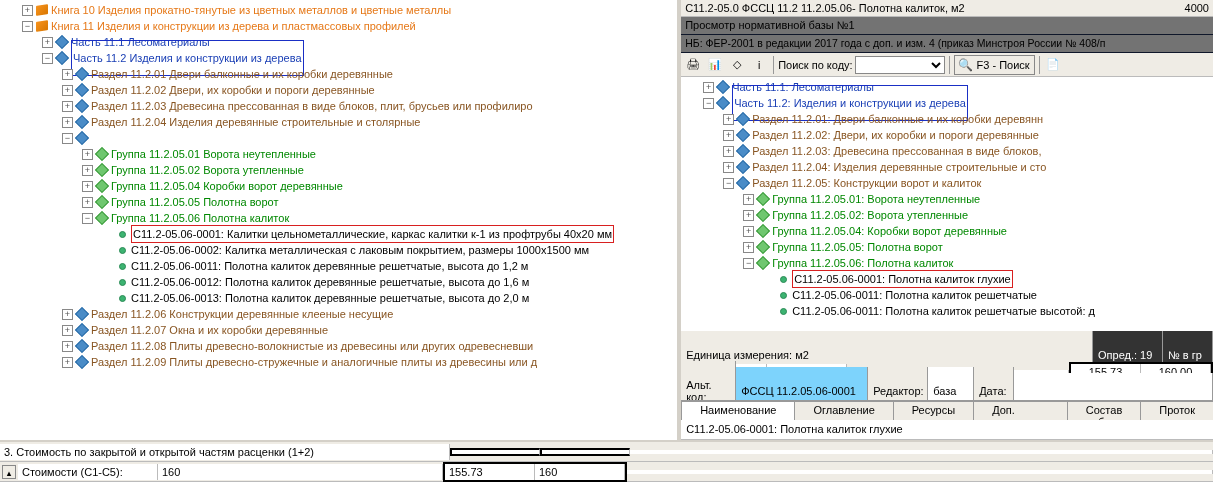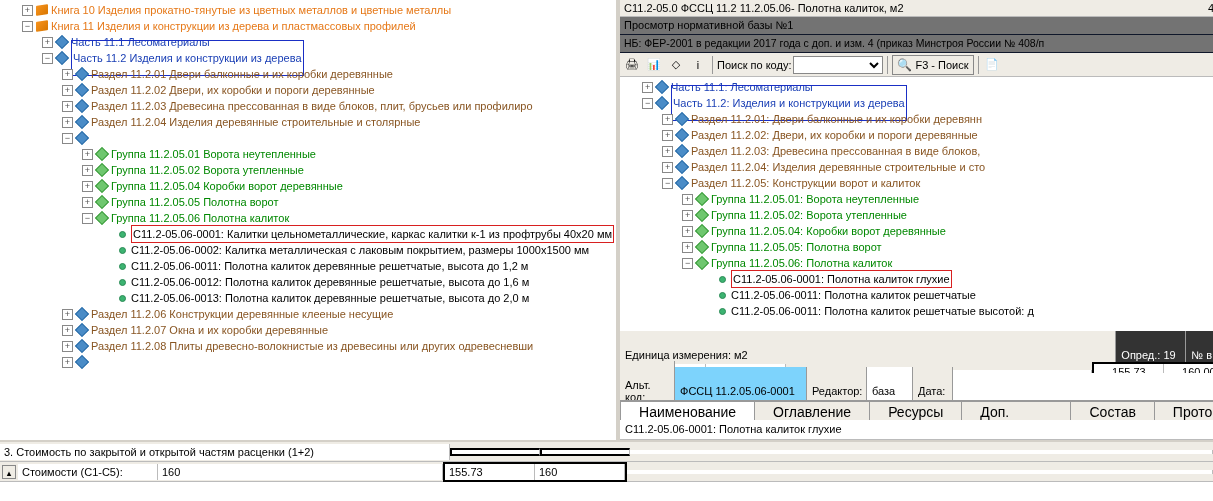--- a/index.html
+++ b/index.html
@@ -34,21 +34,21 @@
 .tbar { display:flex; align-items:center; background:#efece5; padding:2px; height:24px; gap:2px; border-bottom:1px solid #bbb;}
 .tbtn { width:20px; height:20px; border:1px solid #efece5; display:flex; align-items:center; justify-content:center; cursor:pointer; font-size:11px;}
 .sel { border:1px solid #888; background:#fff; height:18px; font-size:11px;}
 .f3 { border:1px solid #888; background:#efece5; padding:1px 4px; height:20px; font-size:11px; display:flex; align-items:center; gap:3px; cursor:pointer;}
 .bino { font-size:12px; }
 .info-row { display:flex; background:#efece5; border-top:1px solid #bbb; height:20px; align-items:center;}
 .info-row .seg { border-right:1px solid #999; padding:18px 5px; background:#efece5;}
 .val-row { display:flex; height:16px; align-items:center; border-bottom:1px solid #bbb;padding-left:36px;}
 .val-row .seg { border-right:1px solid #bbb; padding:2px 5px; background:#fff;}
 .tabs { display:flex; background:#efece5; border-top:1px solid #999; height:20px;}
-.tab { padding:2px 18px; border:1px solid #999; border-bottom:none; background:#efece5; margin-right:-1px; cursor:pointer; font-size:14px;}
+.tab { padding:2px 18px; border:1px solid #999; border-bottom:none; background:#efece5; margin-right:-1px; cursor:pointer; font-size:11px;}
 .tab.act { background:#fff; }
 .detail { padding:3px 5px; background:#fff; height:20px; font-size:11px; border-bottom:1px solid #bbb;}
 .box-black { border:2px solid #000; }
 .top-frag { background:#efece5; padding:2px 4px; border-bottom:1px solid #bbb; display:flex; font-size:11px; white-space:nowrap; overflow:hidden;}
 </style>
 </head>
 <body>
 
 <div class="cols">
 
@@ -183,20 +183,21 @@
         <li>
             <span class="ind i3"></span>
             <span class="exp">+</span>
             <span class="ico diamond"></span>
             <span class="c-brown">Раздел 11.2.08 Плиты древесно-волокнистые из древесины или других одревесневши</span>
           </li>
         <li>
             <span class="ind i3"></span>
             <span class="exp">+</span>
             <span class="ico diamond"></span>
+            <span class="c-brown">Раздел 11.2.09 Плиты древесно-стружечные и аналогичные плиты из древесины или д</span>
           </li>
       </ul>
     </div>
   </div>
 
   <div class="right">
     <div class="top-frag">
       <span style="flex:1">C11.2-05.0 ФССЦ 11.2 11.2.05.06- Полотна калиток, м2</span>
       <span style="width:60px; text-align:right">4000</span>
     </div>

